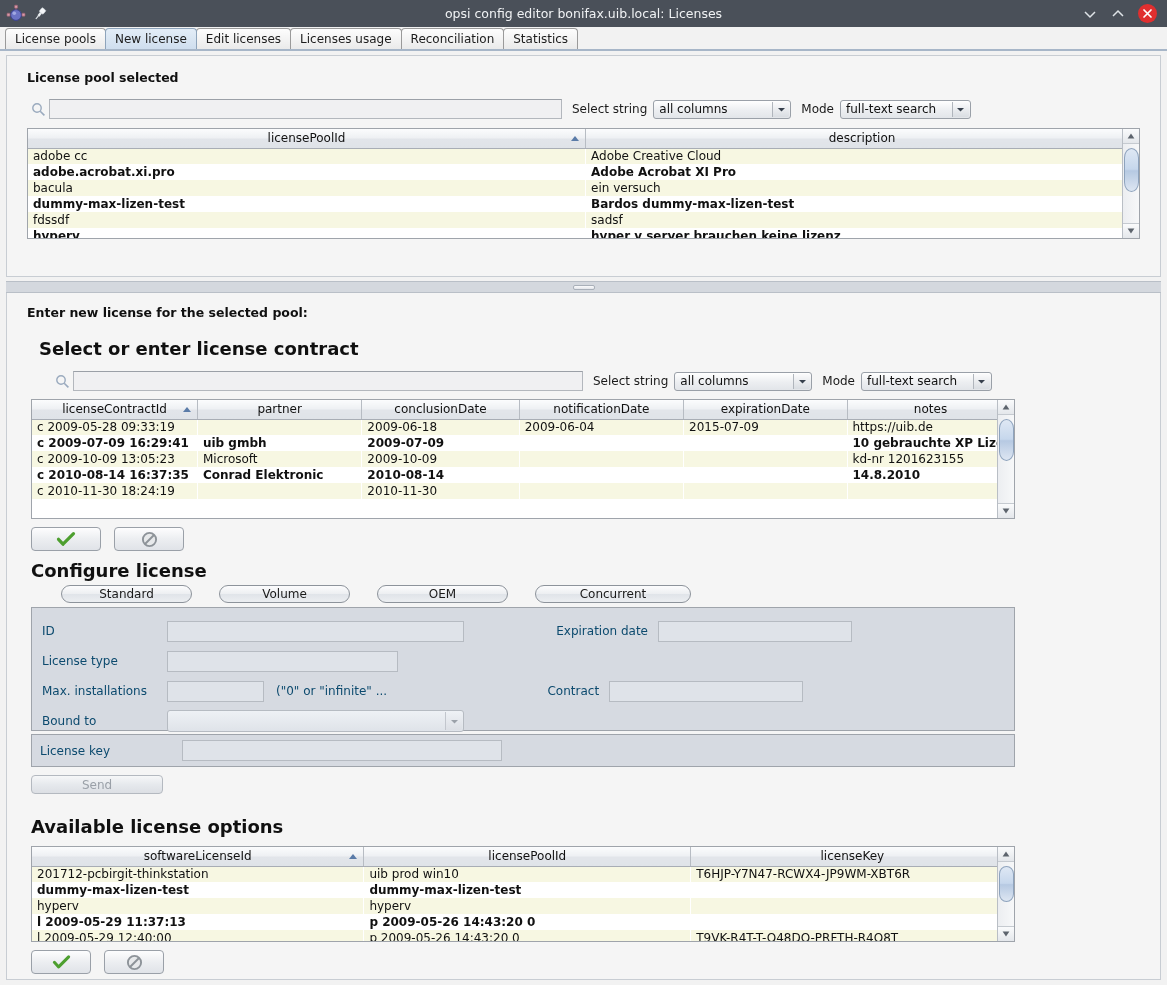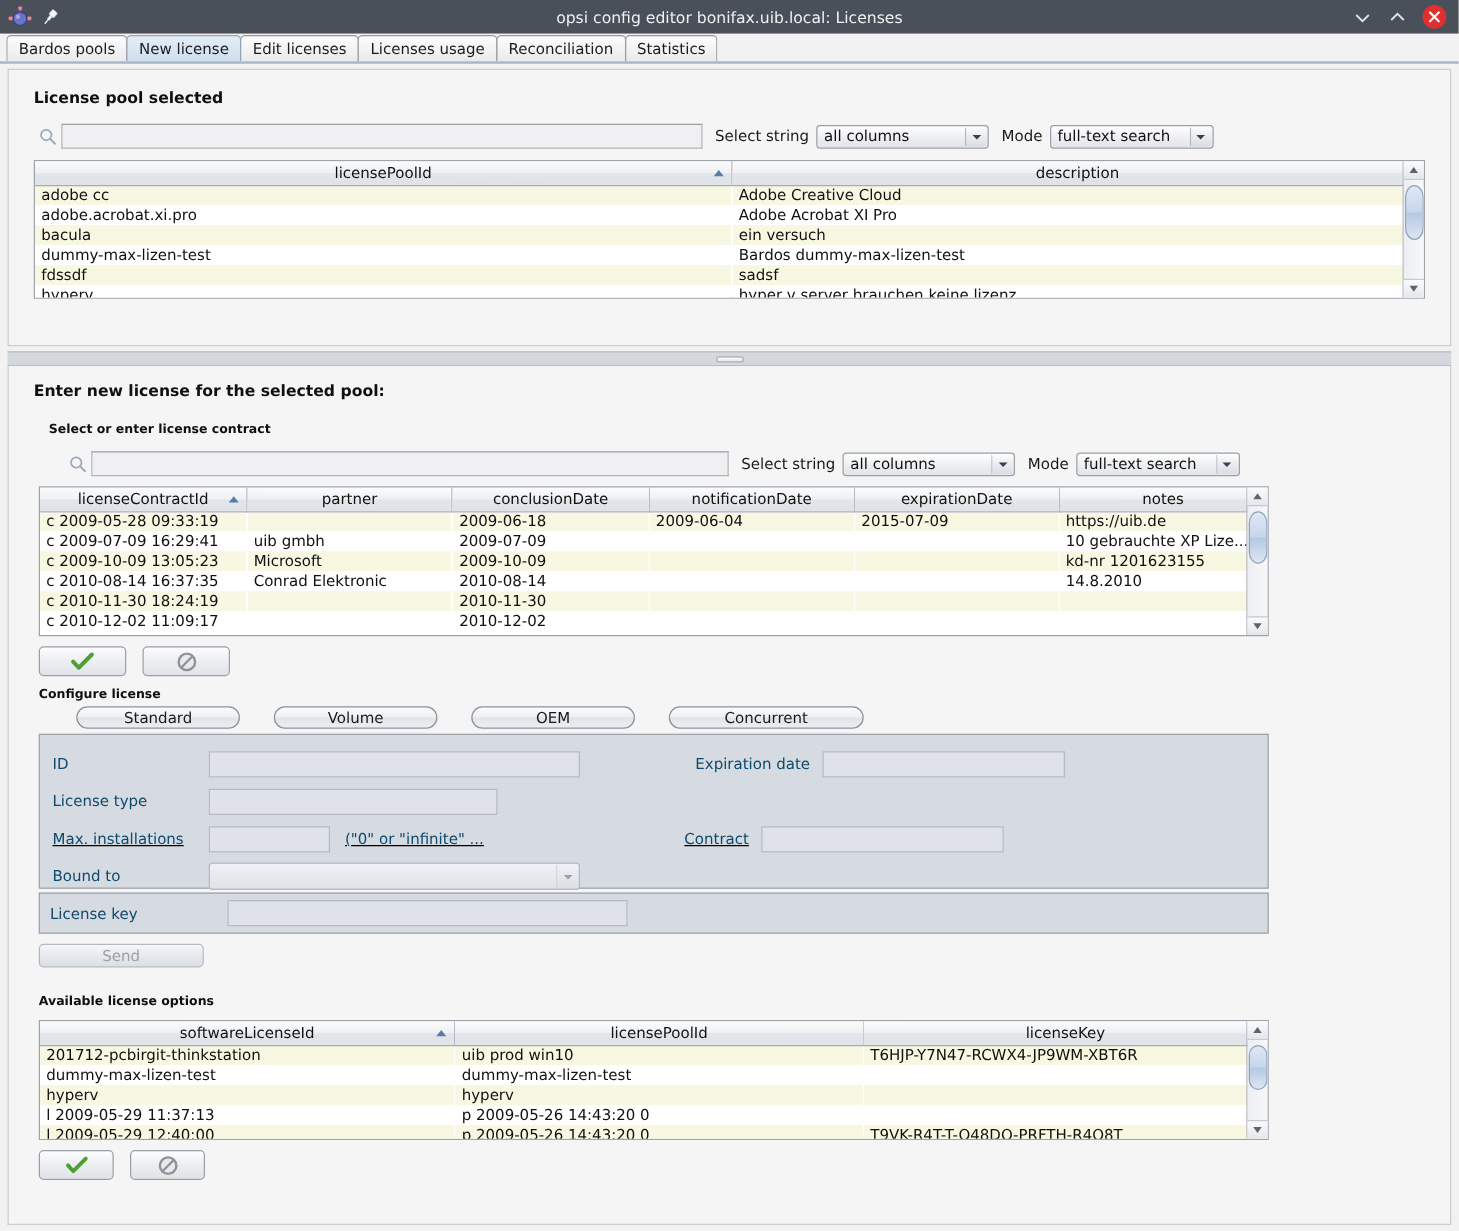--- a/index.html
+++ b/index.html
@@ -100,21 +100,21 @@
     flex: 1;
     background: #f5f5f5;
     border: 1px solid #c8cdd3;
     border-top: none;
     margin: 0 6px 5px 6px;
     padding: 12px 20px 0 20px;
     overflow: hidden;
   }
 
   .sec-title { font-weight: bold; font-size: 12.5px; color: #101010; }
-  .sub-title { font-weight: bold; font-size: 10px; color: #101010; }
+  .sub-title { font-weight: bold; font-size: 18px; color: #101010; }
 
   
   .searchrow { display: flex; align-items: center; margin-top: 14px; }
   .mag { width: 22px; display:flex; justify-content:center; }
   .searchfield {
     height: 20px;
     background: #f0f0f2;
     border: 1px solid #b3b7bd;
     border-top-color: #9ba0a7;
     flex: none;
@@ -172,21 +172,21 @@
     font-size: 12px;
     color: #111;
     padding: 0 5px;
     height: 16px;
     white-space: nowrap;
     overflow: hidden;
     text-overflow: clip;
     border-right: 1px solid transparent;
   }
   table.grid tbody tr.odd td { background: #f7f7e2; }
-  table.grid tbody tr.even td { background: #ffffff; }
+  table.grid tbody tr.even td { background: #ffffff; font-weight: bold; }
 
   
   .vscroll {
     position: absolute; right: 0; top: 0; bottom: 0; width: 17px;
     background: linear-gradient(to right,#eceef1,#f7f8f9);
     border-left: 1px solid #b9bec5;
     display: flex; flex-direction: column; align-items: center;
   }
   .vscroll .arrow-btn {
     width: 17px; height: 15px;
@@ -300,21 +300,21 @@
     <span class="tb-close">
       <svg width="11" height="11" viewBox="0 0 11 11">
           <path d="M2 2 L9 9 M9 2 L2 9" stroke="#ffffff" stroke-width="1.7" stroke-linecap="round"></path>
         </svg>
     </span>
   </div>
 </div>
 
 <div class="tabstrip">
   <div class="tab">
-      <span>Bardos pools</span>
+      <span>License pools</span>
     </div>
   <div class="tab selected">
       <span>New license</span>
     </div>
   <div class="tab">
       <span>Edit licenses</span>
     </div>
   <div class="tab">
       <span>Licenses usage</span>
     </div>
@@ -524,28 +524,20 @@
               <td>14.8.2010</td>
             </tr>
           <tr class="odd">
               <td>c 2010-11-30 18:24:19</td>
               <td></td>
               <td>2010-11-30</td>
               <td></td>
               <td></td>
               <td></td>
             </tr>
-          <tr class="even">
-              <td>c 2010-12-02 11:09:17</td>
-              <td></td>
-              <td>2010-12-02</td>
-              <td></td>
-              <td></td>
-              <td></td>
-            </tr>
         </tbody>
       </table>
       <div class="vscroll">
         <div class="arrow-btn">
             <svg width="8" height="6" viewBox="0 0 8 6">
               <path d="M4 0.6 L7.4 5.4 L0.6 5.4 Z" fill="#5d646d"></path>
             </svg>
           </div>
         <div class="track">
           <div class="thumb" style="top:4px;height:42px;"></div>
@@ -593,21 +585,21 @@
       <div style="display:flex; align-items:center; height:30px;">
         <span class="fieldlabel" style="width:125px">ID</span>
         <input type="text" class="fieldinput" style="width: 297px;">
         <span class="fieldlabel" style="width:130px; margin-left:64px; text-align:right; padding-right:10px;">Expiration date</span>
         <input type="text" class="fieldinput" style="width: 194px;">
       </div>
       <div style="display:flex; align-items:center; height:30px;">
         <span class="fieldlabel" style="width:125px">License type</span>
         <input type="text" class="fieldinput" style="width: 231px;">
       </div>
-      <div style="display:flex; align-items:center; height:30px;text-decoration:underline;">
+      <div style="display:flex; align-items:center; height:30px;">
         <span class="fieldlabel" style="width:125px">Max. installations</span>
         <input type="text" class="fieldinput" style="width: 97px;">
         <span class="fieldlabel" style="margin-left:12px;">("0" or "infinite" ...</span>
         <span class="fieldlabel" style="width:130px; margin-left:92px; text-align:right; padding-right:10px;">Contract</span>
         <input type="text" class="fieldinput" style="width: 194px;">
       </div>
       <div style="display:flex; align-items:center; height:30px;">
         <span class="fieldlabel" style="width:125px">Bound to</span>
         <div class="combo" style="width:297px; height:22px; background:linear-gradient(to bottom,#eef1f5,#dfe3e9); border-color:#b6bbc2;">
           <span></span>

